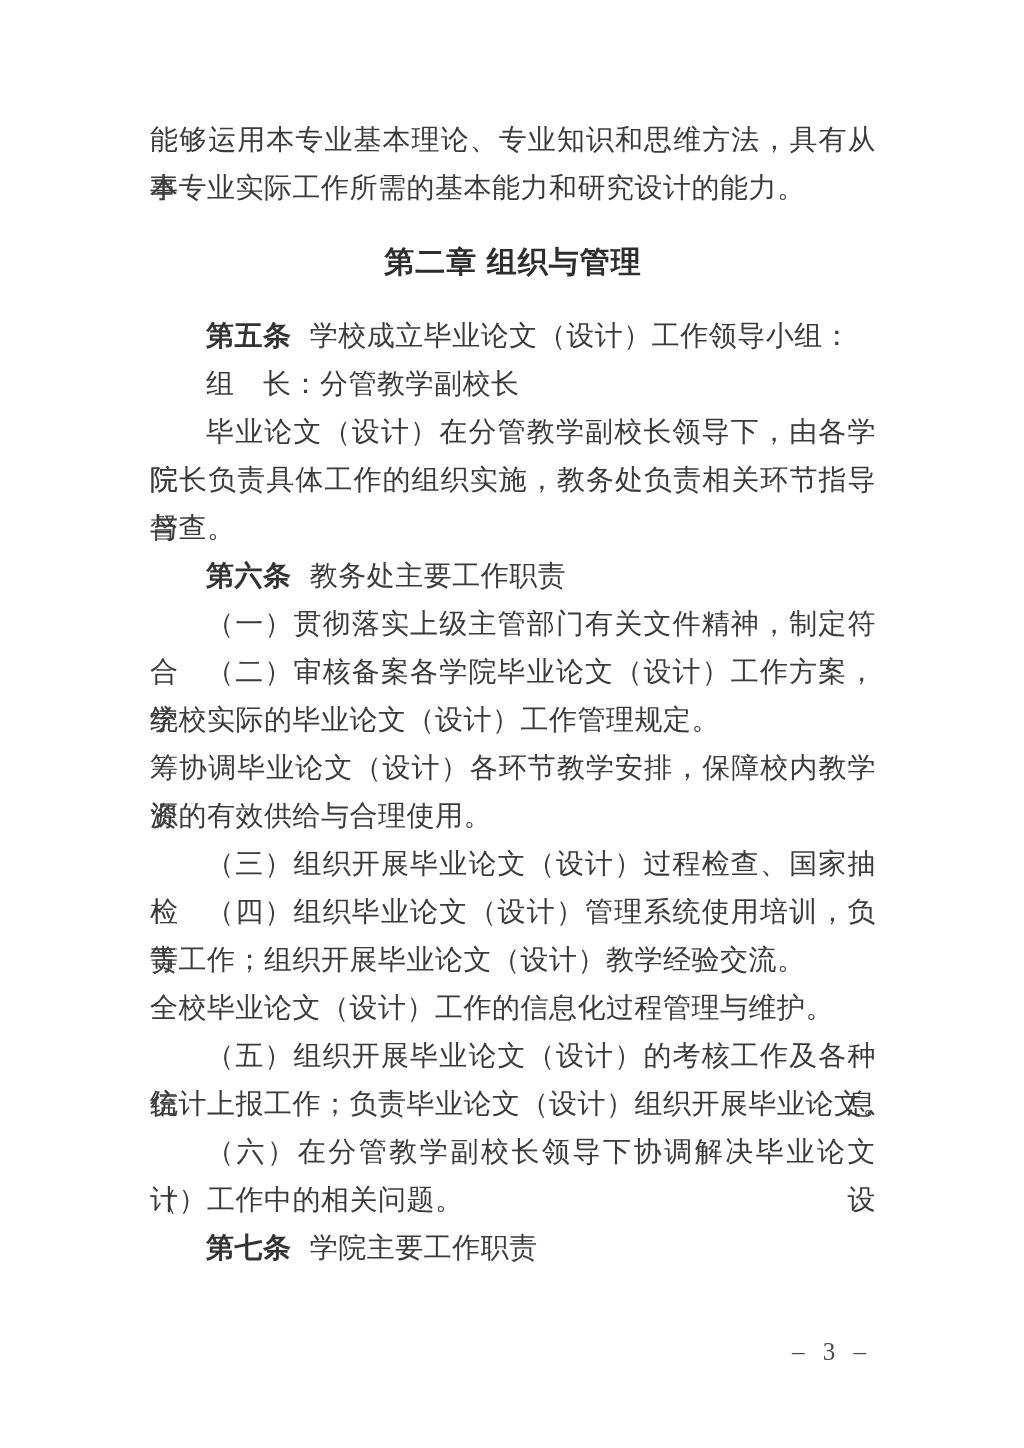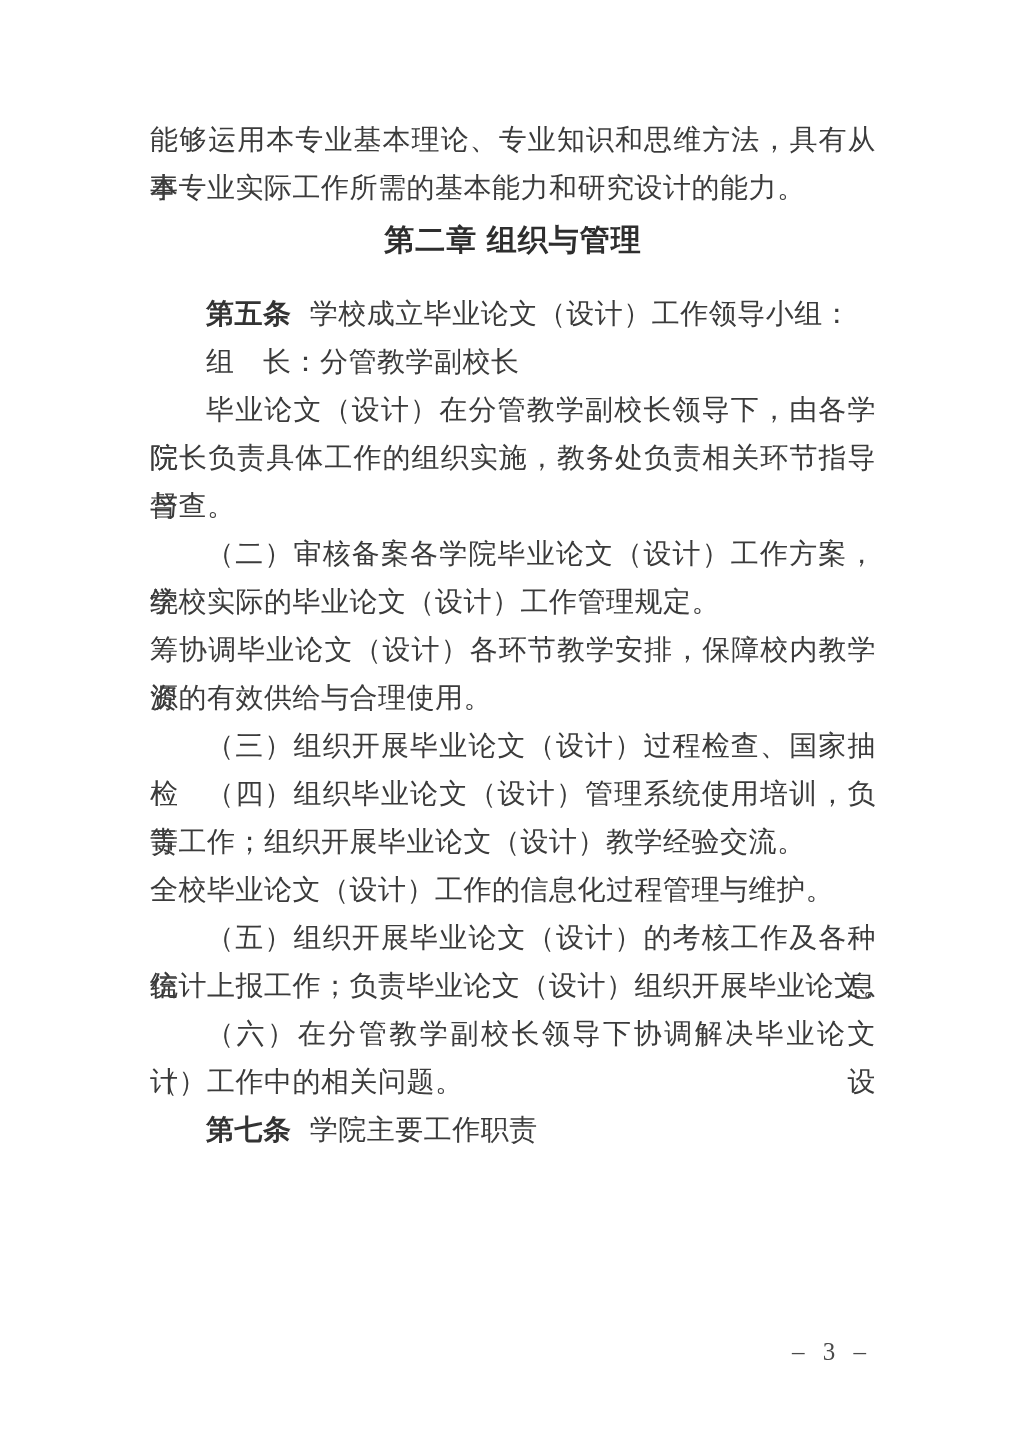--- a/index.html
+++ b/index.html
@@ -39,21 +39,21 @@
     text-indent: 56px;
   }
   .kw {
     font-family: "Liberation Sans", "DejaVu Sans", sans-serif;
     font-weight: 700;
     color: #333333;
     margin-right: 0.65em;
     margin-top: 28px;
   }
   .chapter {
-    margin: 4px 0 26px 0;
+    margin: 26px 0 26px 0;
     height: 48px;
     line-height: 48px;
     font-size: 30px;
     font-weight: 700;
     text-align: center;
     font-family: "Liberation Sans", "DejaVu Sans", sans-serif;
     color: #2e2e2e;
     letter-spacing: 1px;
   }
   .pagenum {
@@ -79,21 +79,23 @@
     <div class="chapter">第二章 组织与管理</div>
 
     <div class="line indent"><span class="kw">第五条</span><span>学校成立毕业论文（设计）工作领导小组：</span></div>
 
     <div class="line indent">组　长：分管教学副校长</div>
 
     <div class="line indent fill">毕业论文（设计）在分管教学副校长领导下，由各学院</div>
     <div class="line fill">院长负责具体工作的组织实施，教务处负责相关环节指导与</div>
     <div class="line">督查。</div>
 
+    <div class="line indent"><span class="kw">第六条</span><span>教务处主要工作职责</span></div>
 
+    <div class="line indent fill">（一）贯彻落实上级主管部门有关文件精神，制定符合</div>
     <div class="line indent fill">（二）审核备案各学院毕业论文（设计）工作方案，统</div>
 
     <div class="line">学校实际的毕业论文（设计）工作管理规定。</div>
     <div class="line fill">筹协调毕业论文（设计）各环节教学安排，保障校内教学资</div>
     <div class="line">源的有效供给与合理使用。</div>
 
     <div class="line indent fill">（三）组织开展毕业论文（设计）过程检查、国家抽检</div>
     <div class="line indent fill">（四）组织毕业论文（设计）管理系统使用培训，负责</div>
 
     <div class="line">等工作；组织开展毕业论文（设计）教学经验交流。</div>

